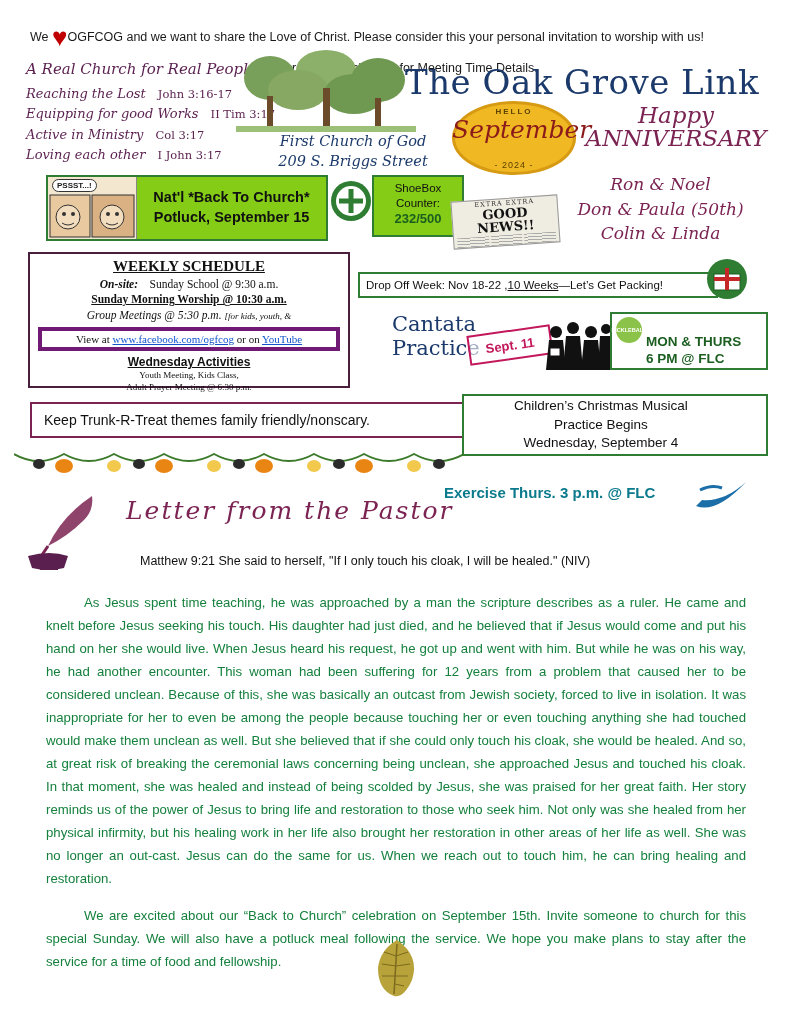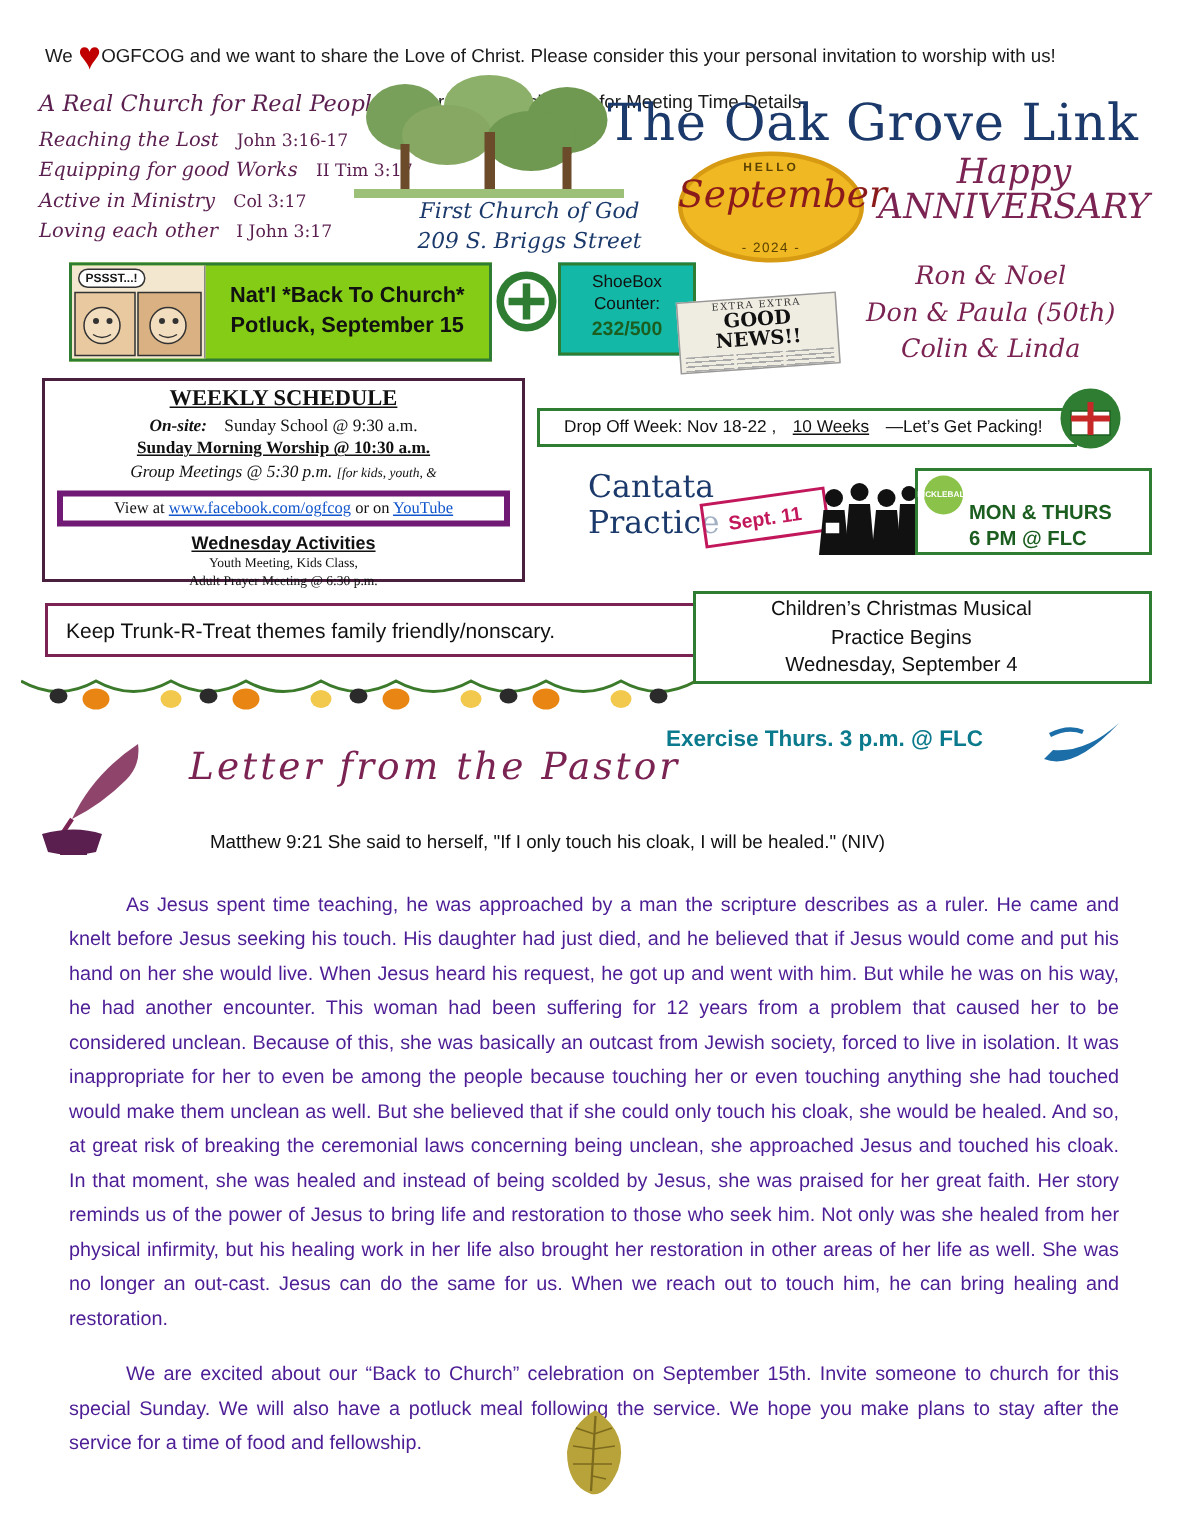--- a/index.html
+++ b/index.html
@@ -93,21 +93,21 @@
     font-size:8px; font-weight:bold; padding:1px 4px; border-radius:8px;
   }
   .pssst .txt {
     flex:1; display:flex; flex-direction:column; justify-content:center;
     align-items:center; font-size:14.5px; line-height:1.35; font-weight:bold; color:#111;
   }
 
   
   .shoebox {
     position:absolute; left:372px; top:175px; width:92px; height:62px;
-    border:2px solid #2e7d32; background:#14b8a6; text-align:center;
+    border:2px solid #2e7d32; background:#84cc16; text-align:center;
     font-size:11.5px; line-height:1.3; padding-top:4px; box-sizing:border-box;
     color:#111;
   }
   .shoebox b { color:#1b5e20; font-size:13px; }
   .samaritan {
     position:absolute; left:330px; top:180px; width:42px; height:42px;
   }
 
   
   .news {
@@ -136,21 +136,21 @@
     border:4px solid #701a75; margin:4px 2px; padding:2px; font-size:11px;
     font-family:"Liberation Serif", serif;
   }
   .wsched .linkbox a { color:#1155cc; text-decoration:underline; }
   .wsched .wed { font-weight:bold; text-decoration:underline; font-size:12px; }
 
   
   .dropoff {
     position:absolute; left:358px; top:272px; width:360px; height:26px;
     border:2px solid #2e7d32; background:#fff; box-sizing:border-box;
-    font-size:11.5px; display:flex; align-items:center; padding-left:16px; color:#111;gap:11px;
+    font-size:11.5px; display:flex; align-items:center; padding-left:6px; color:#111;
   }
   .dropoff .u { text-decoration:underline; }
   .occ-badge {
     position:absolute; left:706px; top:258px; width:42px; height:42px;
   }
 
   
   .cantata {
     position:absolute; left:392px; top:313px; width:170px;
     font-family:"DejaVu Serif", serif; color:#1b3a6b; font-size:21px; line-height:1.12;
@@ -210,21 +210,21 @@
     font-size:25px; letter-spacing:2px;
   }
   .verse {
     position:absolute; left:140px; top:554px; width:620px;
     font-size:12.5px; color:#111;
   }
 
   
   .body-text {
     position:absolute; left:46px; top:592px; width:700px;
-    font-size:13.2px; line-height:1.74; text-align:justify; color:#4c1d95;
+    font-size:13.2px; line-height:1.74; text-align:justify; color:#15803d;
   }
   .body-text p { margin:0 0 14px; text-indent:38px; }
 
   .leaf { position:absolute; left:368px; top:938px; width:58px; height:62px; }
 </style>
 </head>
 <body>
 
 <div class="page">
 

